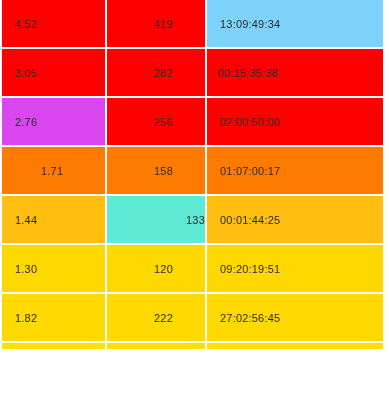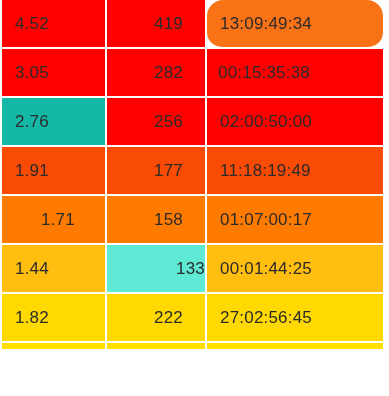--- a/index.html
+++ b/index.html
@@ -26,21 +26,21 @@
     border-collapse: separate;
     border-spacing: 0;
     width: 381px;
     margin-left: 2px;
     table-layout: fixed;
   }
   table.heatmap-table td {
     height: 49px;
     padding: 0 0 0 13px;
     vertical-align: middle;
-    font-size: 17px;
+    font-size: 11px;
     font-weight: 400;
     color: #2b2b2b;
     letter-spacing: 0.2px;
     border-right: 2px solid #ffffff;
     border-bottom: 2px solid #ffffff;
     box-sizing: border-box;
     white-space: nowrap;
     overflow: hidden;
   }
   table.heatmap-table td.col-value   { width: 105px; }
@@ -55,53 +55,53 @@
 </head>
 <body>
 
 <div id="table-viewport">
   <table class="heatmap-table">
     <tbody>
 
       <tr>
         <td class="col-value" style="background-color: rgb(255, 0, 0);">4.52</td>
         <td class="col-count" style="background-color: rgb(255, 0, 0);">419</td>
-        <td class="col-elapsed" style="background-color: #f97316; border-radius: 16px;">13:09:49:34</td>
+        <td class="col-elapsed" style="background-color: #7dd3fc;">13:09:49:34</td>
       </tr>
 
       <tr>
         <td class="col-value" style="background-color: rgb(255, 0, 0);">3.05</td>
         <td class="col-count" style="background-color: rgb(255, 0, 0);">282</td>
         <td class="col-elapsed" style="background-color: rgb(255, 0, 0); padding-left: 11px;">00:15:35:38</td>
       </tr>
 
       <tr>
-        <td class="col-value" style="background-color: #14b8a6; margin-left: 24px;">2.76</td>
+        <td class="col-value" style="background-color: #d946ef; margin-left: 24px;">2.76</td>
         <td class="col-count" style="background-color: rgb(255, 0, 0);">256</td>
         <td class="col-elapsed" style="background-color: rgb(255, 0, 0);">02:00:50:00</td>
       </tr>
 
-      <tr>
-        <td class="col-value" style="background-color: rgb(250, 75, 5);">1.91</td>
-        <td class="col-count" style="background-color: rgb(250, 75, 5);">177</td>
-        <td class="col-elapsed" style="background-color: rgb(250, 75, 5);">11:18:19:49</td>
-      </tr>
 
       <tr>
         <td class="col-value" style="background-color: rgb(255, 123, 0); padding-left: 39px;">1.71</td>
         <td class="col-count" style="background-color: rgb(255, 123, 0);">158</td>
         <td class="col-elapsed" style="background-color: rgb(255, 123, 0); margin-top: 13px;">01:07:00:17</td>
       </tr>
 
       <tr>
         <td class="col-value" style="background-color: rgb(255, 190, 16);">1.44</td>
         <td class="col-count" style="background-color: #5eead4; text-align: right;">133</td>
         <td class="col-elapsed" style="background-color: rgb(255, 190, 16);">00:01:44:25</td>
       </tr>
 
+      <tr>
+        <td class="col-value" style="background-color: rgb(255, 216, 0);">1.30</td>
+        <td class="col-count" style="background-color: rgb(255, 216, 0);">120</td>
+        <td class="col-elapsed" style="background-color: rgb(255, 216, 0);">09:20:19:51</td>
+      </tr>
 
       <tr>
         <td class="col-value" style="background-color: rgb(255, 217, 0);">1.82</td>
         <td class="col-count" style="background-color: rgb(255, 217, 0);">222</td>
         <td class="col-elapsed" style="background-color: rgb(255, 217, 0);">27:02:56:45</td>
       </tr>
 
       <tr class="partial-row">
         <td class="col-value" style="background-color: rgb(255, 224, 0);"></td>
         <td class="col-count" style="background-color: rgb(255, 224, 0);"></td>

